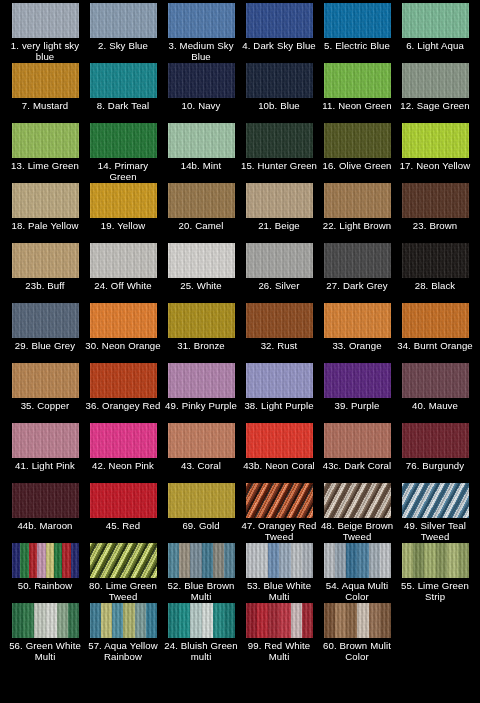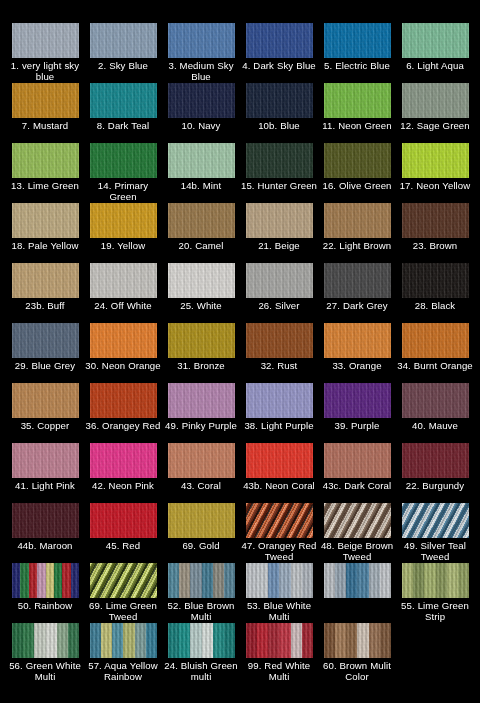--- a/index.html
+++ b/index.html
@@ -28,21 +28,21 @@
     position: absolute;
     left: 0;
     top: 0;
     width: 480px;
     height: 622px;
     display: grid;
     grid-template-columns: repeat(6, 78px);
     grid-template-rows: repeat(10, 60px);
     justify-content: center;
     align-content: start;
-    padding-top: 23px;
+    padding-top: 3px;
     box-sizing: border-box;
   }
 
   .cell {
     position: relative;
     width: 78px;
     height: 60px;
     display: flex;
     flex-direction: column;
     align-items: center;
@@ -436,21 +436,21 @@
       <div class="cell">
         <div class="chip-wrap">
           <div class="chip" title="Dark Coral" style="background-color: rgb(184, 111, 92);"></div>
         </div>
         <div class="label">43c. Dark Coral</div>
       </div>
       <div class="cell">
         <div class="chip-wrap">
           <div class="chip" title="Burgundy" style="background-color: rgb(113, 28, 40);"></div>
         </div>
-        <div class="label">22. Burgundy</div>
+        <div class="label">76. Burgundy</div>
       </div>
       <div class="cell">
         <div class="chip-wrap">
           <div class="chip" title="Maroon" style="background-color: rgb(69, 19, 28);"></div>
         </div>
         <div class="label">44b. Maroon</div>
       </div>
       <div class="cell">
         <div class="chip-wrap">
           <div class="chip" title="Red" style="background-color: rgb(207, 16, 32);"></div>
@@ -484,38 +484,39 @@
       <div class="cell">
         <div class="chip-wrap">
           <div class="chip multi" title="Rainbow" style="background-image: linear-gradient(90deg, rgb(26, 31, 110) 0%, rgb(26, 31, 110) 12.5%, rgb(31, 122, 58) 12.5%, rgb(31, 122, 58) 25%, rgb(184, 24, 32) 25%, rgb(184, 24, 32) 37.5%, rgb(207, 156, 186) 37.5%, rgb(207, 156, 186) 50%, rgb(216, 208, 122) 50%, rgb(216, 208, 122) 62.5%, rgb(26, 122, 56) 62.5%, rgb(26, 122, 56) 75%, rgb(184, 24, 32) 75%, rgb(184, 24, 32) 87.5%, rgb(26, 31, 110) 87.5%, rgb(26, 31, 110) 100%); background-color: rgb(138, 74, 106);"></div>
         </div>
         <div class="label">50. Rainbow</div>
       </div>
       <div class="cell">
         <div class="chip-wrap">
           <div class="chip tweed" title="Lime Green Tweed" style="background-color: rgb(154, 176, 60); background-image: repeating-linear-gradient(118deg, rgb(200, 216, 88) 0px, rgb(200, 216, 88) 2px, rgb(110, 128, 32) 2px, rgb(110, 128, 32) 5px, rgb(43, 58, 16) 5px, rgb(43, 58, 16) 7px, rgb(200, 216, 88) 7px, rgb(200, 216, 88) 9px);"></div>
         </div>
-        <div class="label">69. Lime Green Tweed</div>
+        <div class="label">80. Lime Green Tweed</div>
       </div>
       <div class="cell">
         <div class="chip-wrap">
           <div class="chip multi" title="Blue Brown Multi" style="background-image: linear-gradient(90deg, rgb(79, 138, 160) 0%, rgb(79, 138, 160) 16.67%, rgb(160, 150, 132) 16.67%, rgb(160, 150, 132) 33.33%, rgb(124, 146, 160) 33.33%, rgb(124, 146, 160) 50%, rgb(63, 124, 150) 50%, rgb(63, 124, 150) 66.67%, rgb(142, 141, 130) 66.67%, rgb(142, 141, 130) 83.33%, rgb(84, 133, 155) 83.33%, rgb(84, 133, 155) 100%); background-color: rgb(110, 143, 160);"></div>
         </div>
         <div class="label">52. Blue Brown Multi</div>
       </div>
       <div class="cell">
         <div class="chip-wrap">
           <div class="chip multi" title="Blue White Multi" style="background-image: linear-gradient(90deg, rgb(201, 205, 210) 0%, rgb(201, 205, 210) 16.67%, rgb(205, 210, 214) 16.67%, rgb(205, 210, 214) 33.33%, rgb(111, 148, 189) 33.33%, rgb(111, 148, 189) 50%, rgb(159, 178, 198) 50%, rgb(159, 178, 198) 66.67%, rgb(200, 204, 208) 66.67%, rgb(200, 204, 208) 83.33%, rgb(181, 188, 196) 83.33%, rgb(181, 188, 196) 100%); background-color: rgb(174, 190, 205);"></div>
         </div>
         <div class="label">53. Blue White Multi</div>
       </div>
       <div class="cell">
         <div class="chip-wrap">
           <div class="chip multi" title="Aqua Multi Color" style="background-image: linear-gradient(90deg, rgb(194, 199, 204) 0%, rgb(194, 199, 204) 16.67%, rgb(154, 170, 184) 16.67%, rgb(154, 170, 184) 33.33%, rgb(47, 111, 151) 33.33%, rgb(47, 111, 151) 50%, rgb(74, 132, 168) 50%, rgb(74, 132, 168) 66.67%, rgb(170, 182, 192) 66.67%, rgb(170, 182, 192) 83.33%, rgb(203, 207, 211) 83.33%, rgb(203, 207, 211) 100%); background-color: rgb(159, 180, 196);"></div>
         </div>
+        <div class="label">54. Aqua Multi Color</div>
       </div>
       <div class="cell">
         <div class="chip-wrap">
           <div class="chip multi" title="Lime Green Strip" style="background-image: linear-gradient(90deg, rgb(176, 189, 114) 0%, rgb(176, 189, 114) 16.67%, rgb(126, 144, 80) 16.67%, rgb(126, 144, 80) 33.33%, rgb(168, 184, 108) 33.33%, rgb(168, 184, 108) 50%, rgb(138, 154, 88) 50%, rgb(138, 154, 88) 66.67%, rgb(180, 193, 120) 66.67%, rgb(180, 193, 120) 83.33%, rgb(147, 163, 94) 83.33%, rgb(147, 163, 94) 100%); background-color: rgb(151, 167, 97);"></div>
         </div>
         <div class="label">55. Lime Green Strip</div>
       </div>
       <div class="cell">
         <div class="chip-wrap">
           <div class="chip multi" title="Green White Multi" style="background-image: linear-gradient(90deg, rgb(30, 107, 60) 0%, rgb(30, 107, 60) 16.67%, rgb(42, 122, 70) 16.67%, rgb(42, 122, 70) 33.33%, rgb(207, 214, 202) 33.33%, rgb(207, 214, 202) 50%, rgb(226, 229, 222) 50%, rgb(226, 229, 222) 66.67%, rgb(143, 174, 144) 66.67%, rgb(143, 174, 144) 83.33%, rgb(45, 115, 72) 83.33%, rgb(45, 115, 72) 100%); background-color: rgb(61, 122, 84);"></div>

